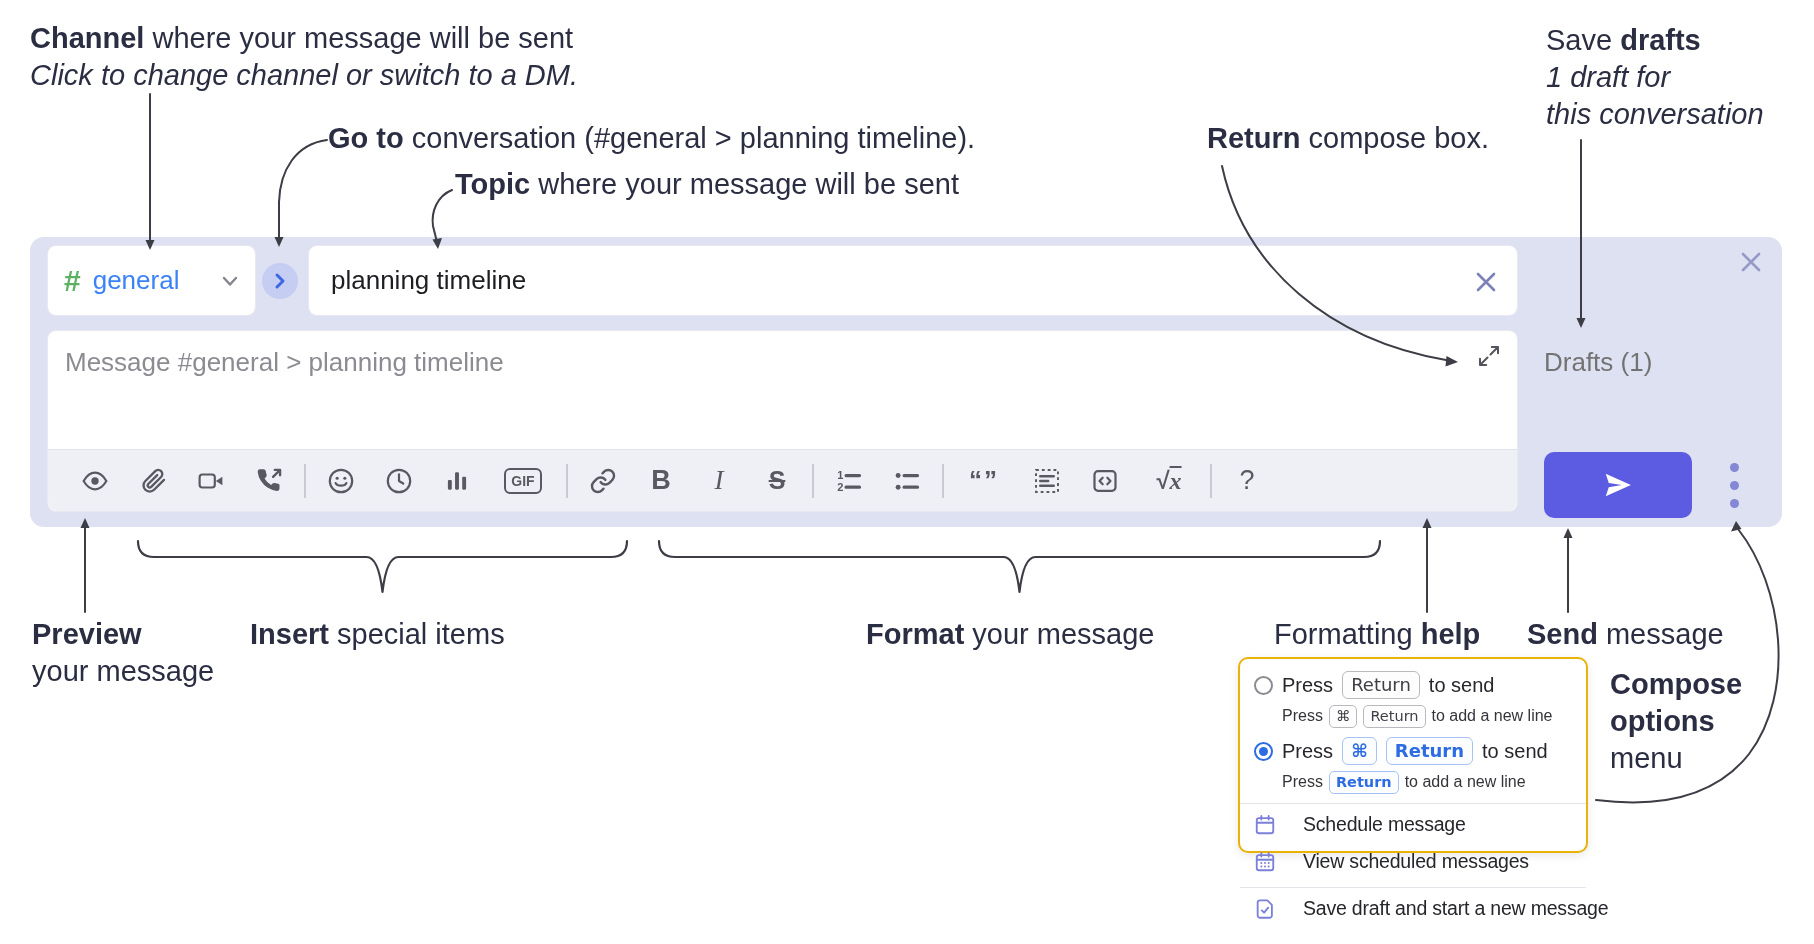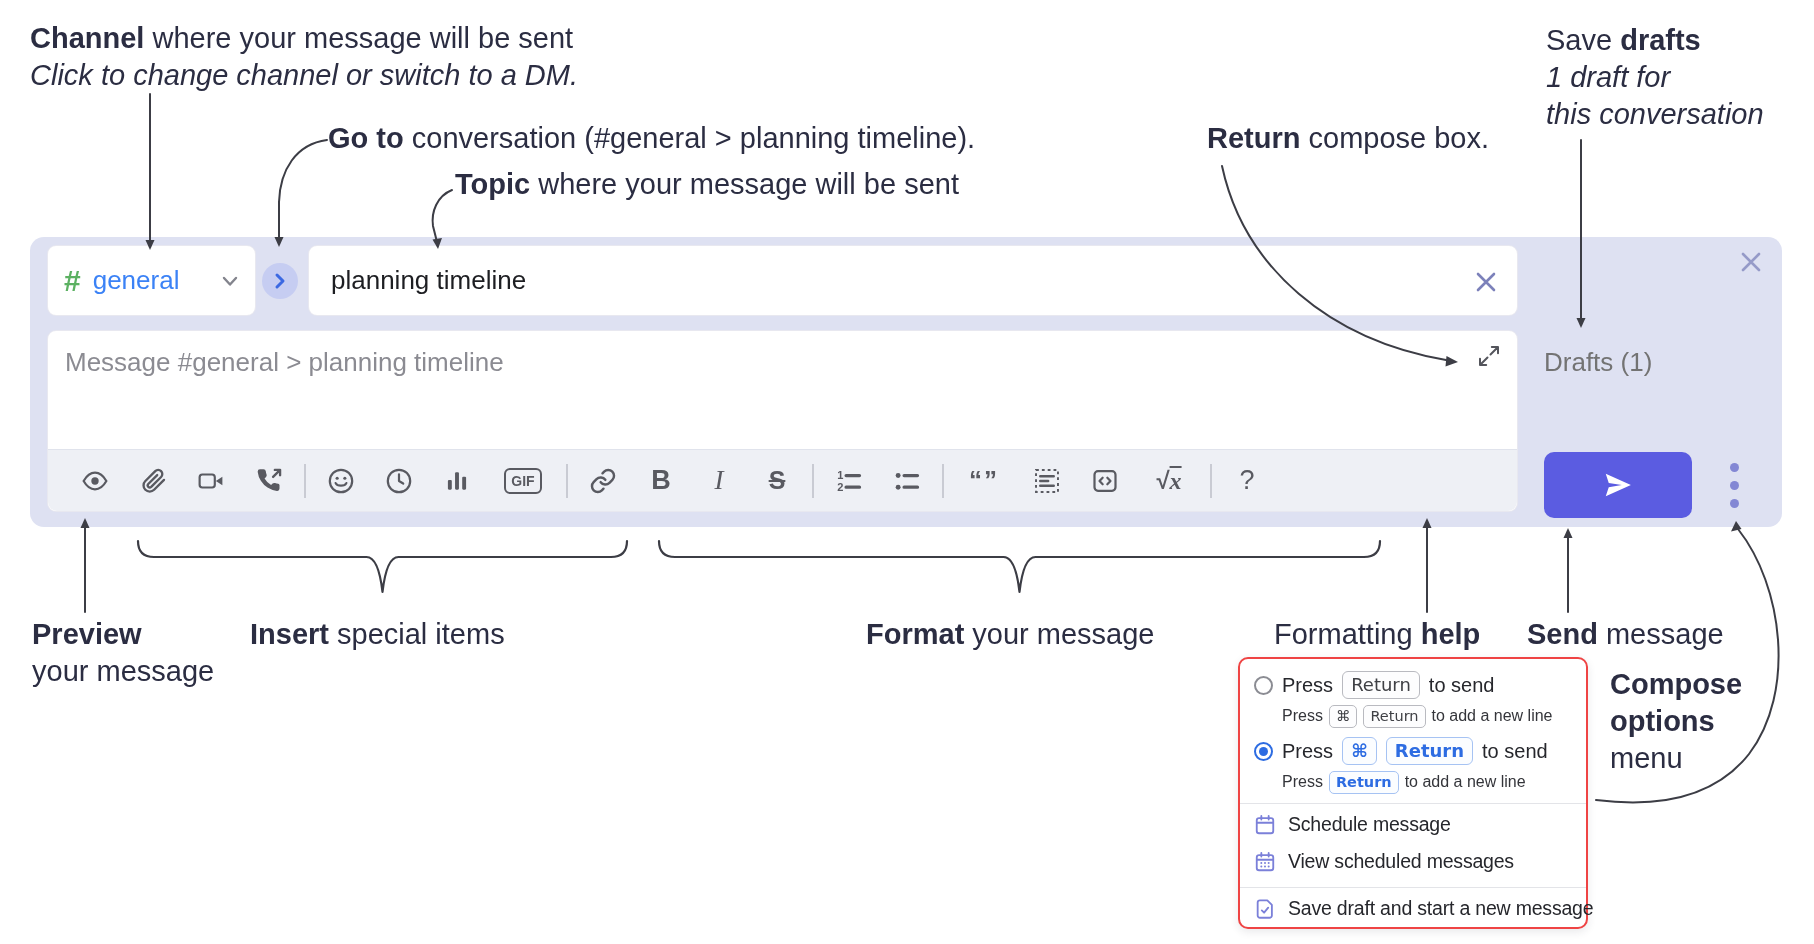--- a/index.html
+++ b/index.html
@@ -60,35 +60,35 @@
   .drafts-link { position:absolute; left:1514px; top:110px; font-size:26px; color:#737373;
                  background:none; border:none; padding:0; cursor:pointer; font-family:inherit; }
   .send-btn { position:absolute; left:1514px; top:215px; width:148px; height:66px; background:#5b5ce1;
               border:none; border-radius:10px; cursor:pointer; display:flex; align-items:center;
               justify-content:center; }
   .kebab-btn { position:absolute; left:1689px; top:219px; width:30px; height:58px; background:none; border:none;
                cursor:pointer; display:flex; flex-direction:column; align-items:center; justify-content:center; gap:9px; }
   .kebab-btn i { width:9px; height:9px; border-radius:50%; background:#8387d4; }
 
   
-  .popup { position:absolute; left:1238px; top:657px; width:350px; height:272px; background:#ffffff;
-           border:2px solid #ef4444; border-radius:10px; box-shadow:0 3px 8px rgba(40,40,60,0.10);
+  .popup { position:absolute; left:1238px; top:657px; width:350px; height:196px; background:#ffffff;
+           border:2px solid #eab308; border-radius:10px; box-shadow:0 3px 8px rgba(40,40,60,0.10);
            padding:12px 14px 0 14px; font-size:20px; color:#26272c; }
   .radio-row { display:flex; align-items:center; gap:9px; height:28px; cursor:pointer; }
   .radio { width:19px; height:19px; border-radius:50%; border:2px solid #8b8c93; flex:none;
            display:flex; align-items:center; justify-content:center; }
   .radio.sel { border-color:#2d6ce2; }
   .radio.sel::after { content:""; width:9px; height:9px; border-radius:50%; background:#2d6ce2; }
   .sub-row { margin:5px 0 9px 28px; font-size:16px; color:#34353a; display:flex; align-items:center; gap:6px; height:24px; }
   .key { display:inline-block; border:1.5px solid #b9bac0; border-radius:6px; padding:0 8px; line-height:26px;
          font-size:18px; color:#3f4045; background:#fdfdfe; font-family:"DejaVu Sans",sans-serif; }
   .key.small { line-height:21px; font-size:14.5px; padding:0 6px; border-radius:5px; }
   .key.blue { color:#2d6ce2; border-color:#a6c3f3; background:#fbfdff; font-weight:700; }
   .pdivider { height:1px; background:#e3e4e8; margin:9px -14px 0 -14px; }
-  .menu-item { display:flex; align-items:center; gap:12px; height:33px; margin-top:4px; cursor:pointer;
+  .menu-item { display:flex; align-items:center; gap:27px; height:33px; margin-top:4px; cursor:pointer;
                font-size:19.5px; letter-spacing:-0.2px; color:#26272c; white-space:nowrap; }
   .menu-item svg { flex:none; }
 
   .overlay { position:absolute; left:0; top:0; width:1814px; height:944px; pointer-events:none; }
 </style>
 </head>
 <body>
 
 <div id="canvas">
 

